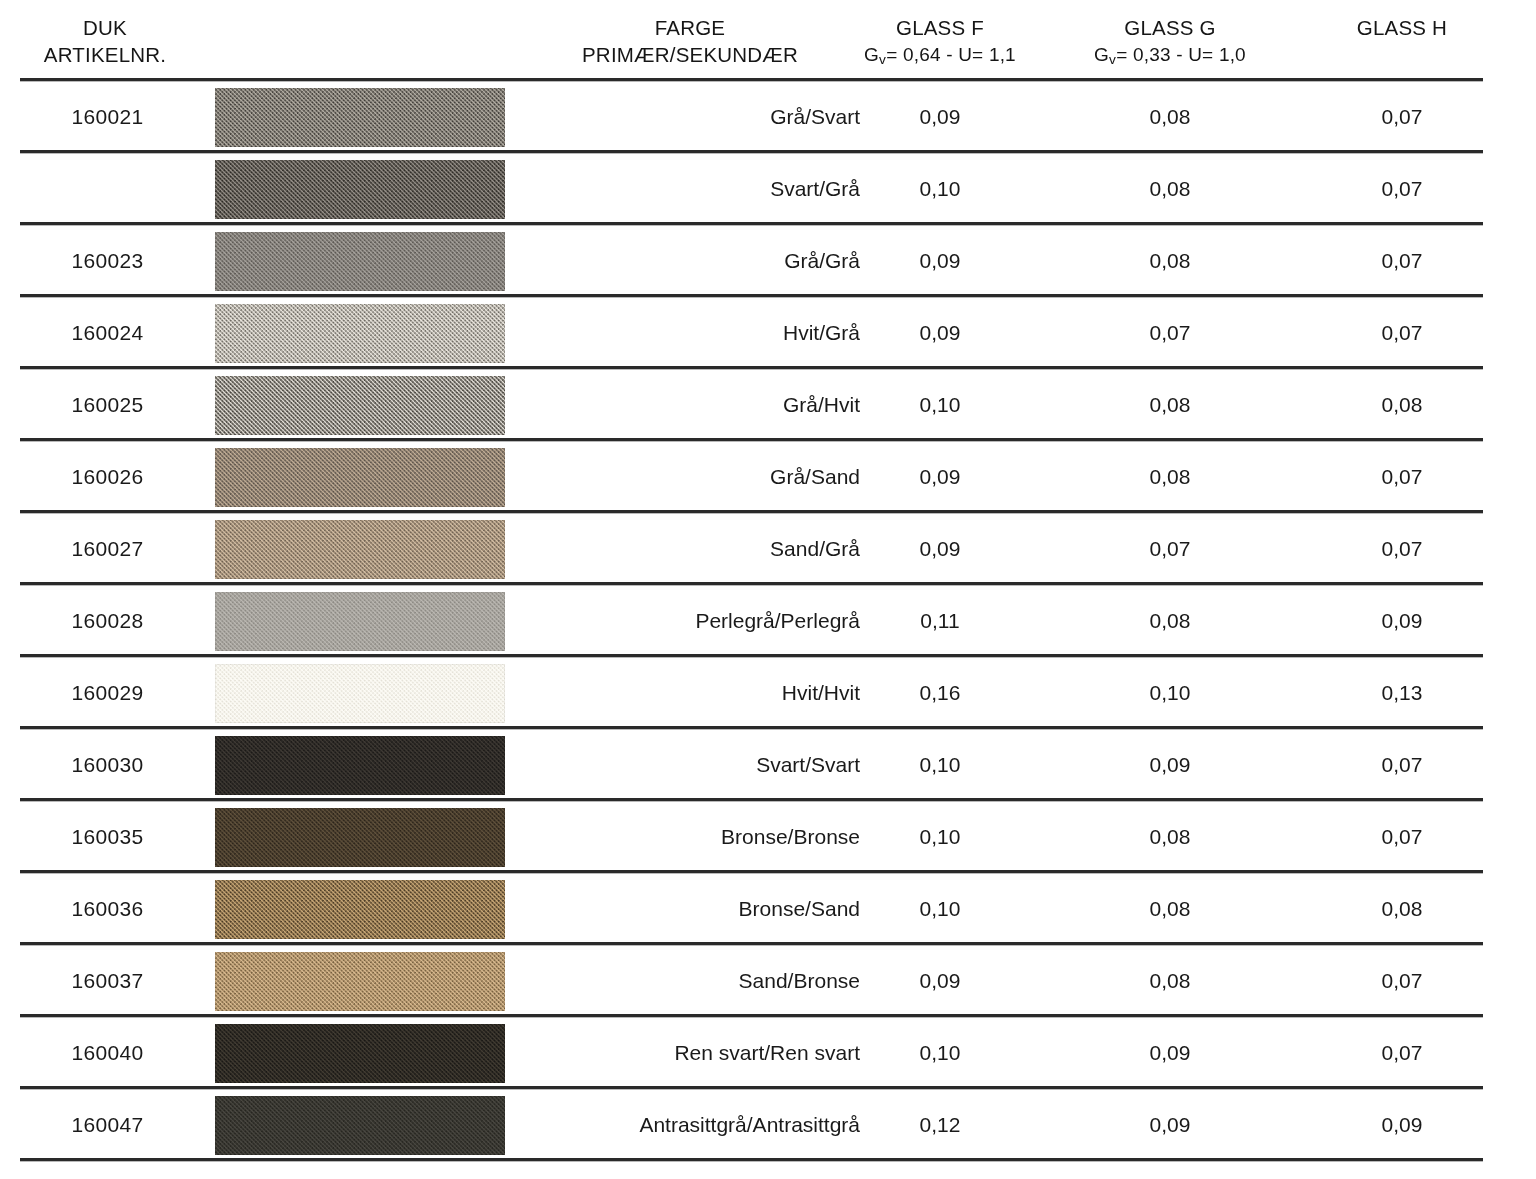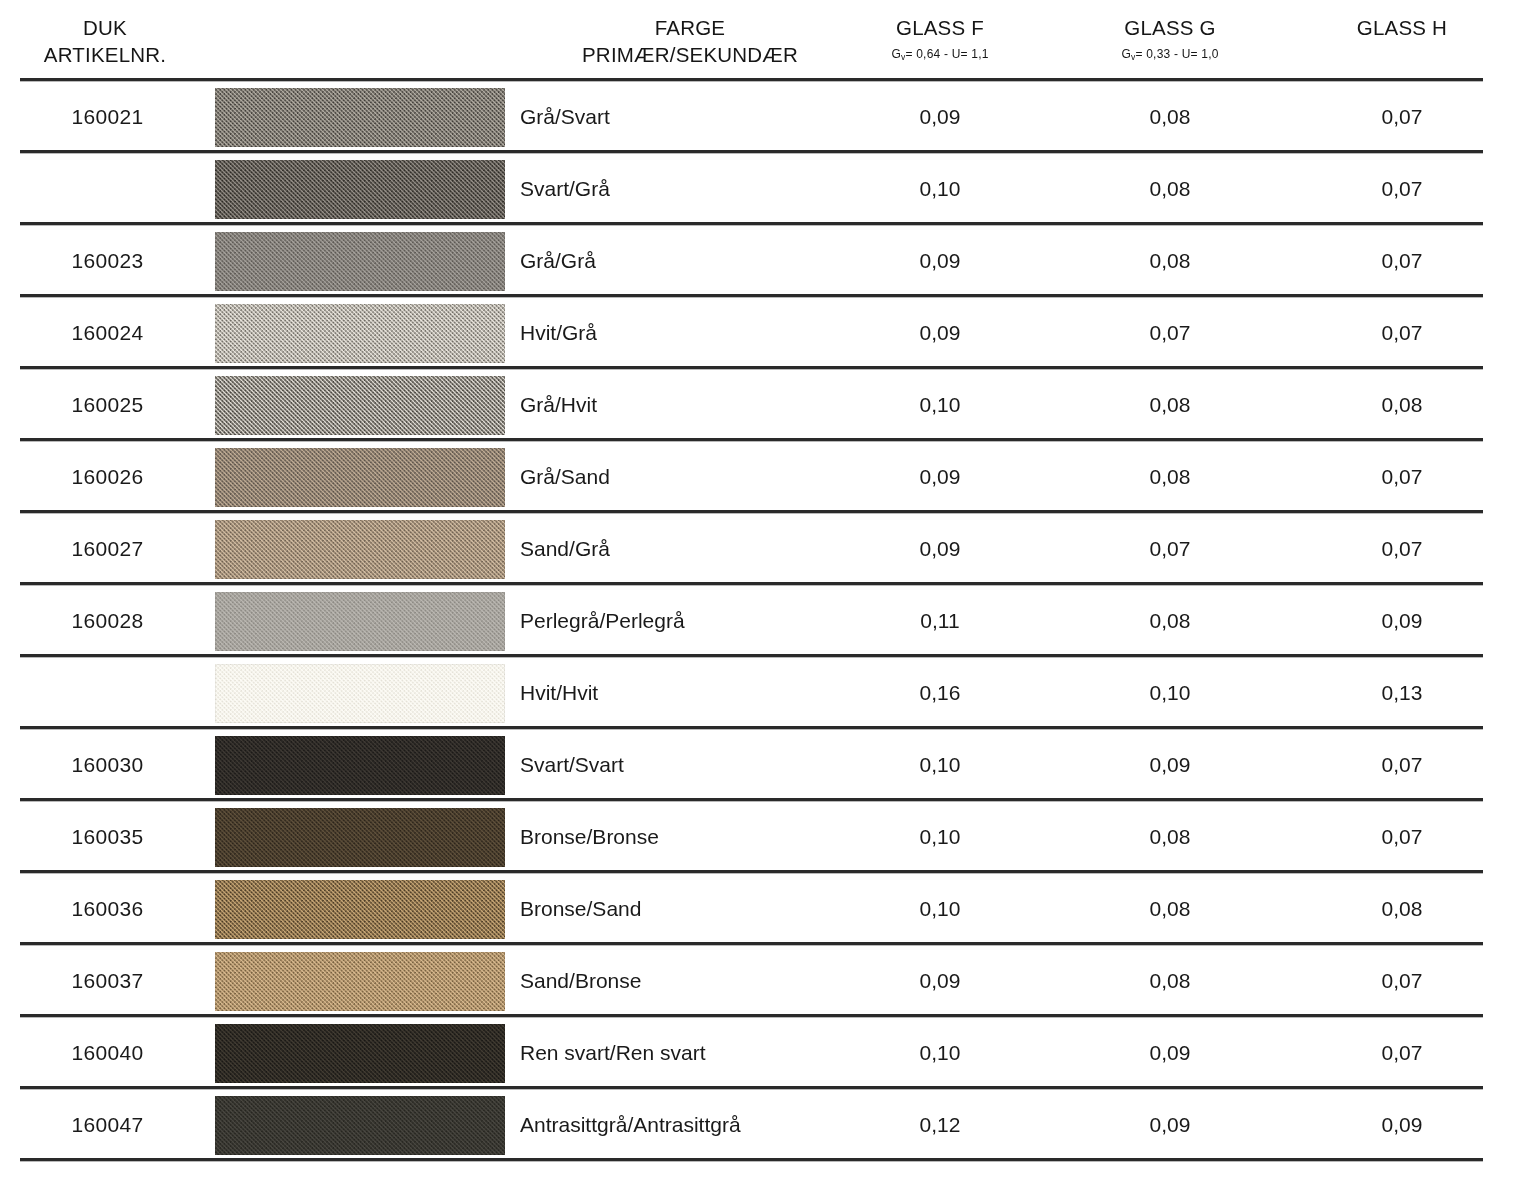--- a/index.html
+++ b/index.html
@@ -40,21 +40,21 @@
     white-space: nowrap;
   }
   .th .l1 { display: block; }
   .th .l2 { display: block; }
   .th-duk      { left: 0px;   top: 14px;  width: 210px; }
   .th-farge    { left: 520px; top: 14px;  width: 340px; }
   .th-glassf   { left: 810px; top: 14px;  width: 260px; }
   .th-glassg   { left: 1040px;top: 14px;  width: 260px; }
   .th-glassh   { left: 1272px;top: 14px;  width: 260px; }
   .th-sub {
-    font-size: 12px;
+    font-size: 19px;
     line-height: 27px;
   }
   .sub { font-size: 0.72em; vertical-align: -0.22em; }
 
   
   .rows {
     position: absolute;
     left: 0;
     top: 78px;
     width: 1536px;
@@ -76,21 +76,21 @@
   .cell {
     position: absolute;
     top: 0;
     height: 72px;
     line-height: 72px;
     font-size: 21px;
     color: #1a1a1a;
     white-space: nowrap;
   }
   .c-art   { left: 0px;    width: 215px; text-align: center; letter-spacing: 0.3px; }
-  .c-color { left: 520px;  width: 340px; text-align: left; }
+  .c-color { left: 520px;  width: 340px; text-align: right; }
   .c-f     { left: 812px;  width: 256px; text-align: center; }
   .c-g     { left: 1042px; width: 256px; text-align: center; }
   .c-h     { left: 1274px; width: 256px; text-align: center; }
 
   
   .swatch {
     position: absolute;
     left: 215px;
     top: 7px;
     width: 290px;
@@ -199,20 +199,21 @@
       <div class="row" style="top: 507px;">
         <div class="cell c-art">160028</div>
         <div class="swatch" style="background-color: rgb(165, 162, 156); background-image: repeating-linear-gradient(45deg, rgb(187, 184, 178) 0px, rgb(187, 184, 178) 1.4px, rgba(0, 0, 0, 0) 1.4px, rgba(0, 0, 0, 0) 3px), repeating-linear-gradient(-45deg, rgb(140, 137, 131) 0px, rgb(140, 137, 131) 1.4px, rgba(0, 0, 0, 0) 1.4px, rgba(0, 0, 0, 0) 3px), linear-gradient(rgb(165, 162, 156), rgb(165, 162, 156)); background-size: 4.2px 4.2px, 4.2px 4.2px, 100% 100%;"></div>
         <div class="cell c-color">Perlegrå/Perlegrå</div>
         <div class="cell c-f">0,11</div>
         <div class="cell c-g">0,08</div>
         <div class="cell c-h">0,09</div>
       </div>
       <div class="divider" style="top: 576px;"></div>
       <div class="row" style="top: 579px;">
+        <div class="cell c-art">160029</div>
         <div class="swatch" style="background-color: rgb(246, 244, 236); background-image: repeating-linear-gradient(45deg, rgb(253, 252, 247) 0px, rgb(253, 252, 247) 1.4px, rgba(0, 0, 0, 0) 1.4px, rgba(0, 0, 0, 0) 3px), repeating-linear-gradient(-45deg, rgb(228, 225, 215) 0px, rgb(228, 225, 215) 1.4px, rgba(0, 0, 0, 0) 1.4px, rgba(0, 0, 0, 0) 3px), linear-gradient(rgb(246, 244, 236), rgb(246, 244, 236)); background-size: 4.2px 4.2px, 4.2px 4.2px, 100% 100%;"></div>
         <div class="cell c-color">Hvit/Hvit</div>
         <div class="cell c-f">0,16</div>
         <div class="cell c-g">0,10</div>
         <div class="cell c-h">0,13</div>
       </div>
       <div class="divider" style="top: 648px;"></div>
       <div class="row" style="top: 651px;">
         <div class="cell c-art">160030</div>
         <div class="swatch" style="background-color: rgb(43, 40, 37); background-image: repeating-linear-gradient(45deg, rgb(63, 58, 52) 0px, rgb(63, 58, 52) 1.4px, rgba(0, 0, 0, 0) 1.4px, rgba(0, 0, 0, 0) 3px), repeating-linear-gradient(-45deg, rgb(27, 25, 23) 0px, rgb(27, 25, 23) 1.4px, rgba(0, 0, 0, 0) 1.4px, rgba(0, 0, 0, 0) 3px), linear-gradient(rgb(43, 40, 37), rgb(43, 40, 37)); background-size: 4.2px 4.2px, 4.2px 4.2px, 100% 100%;"></div>

